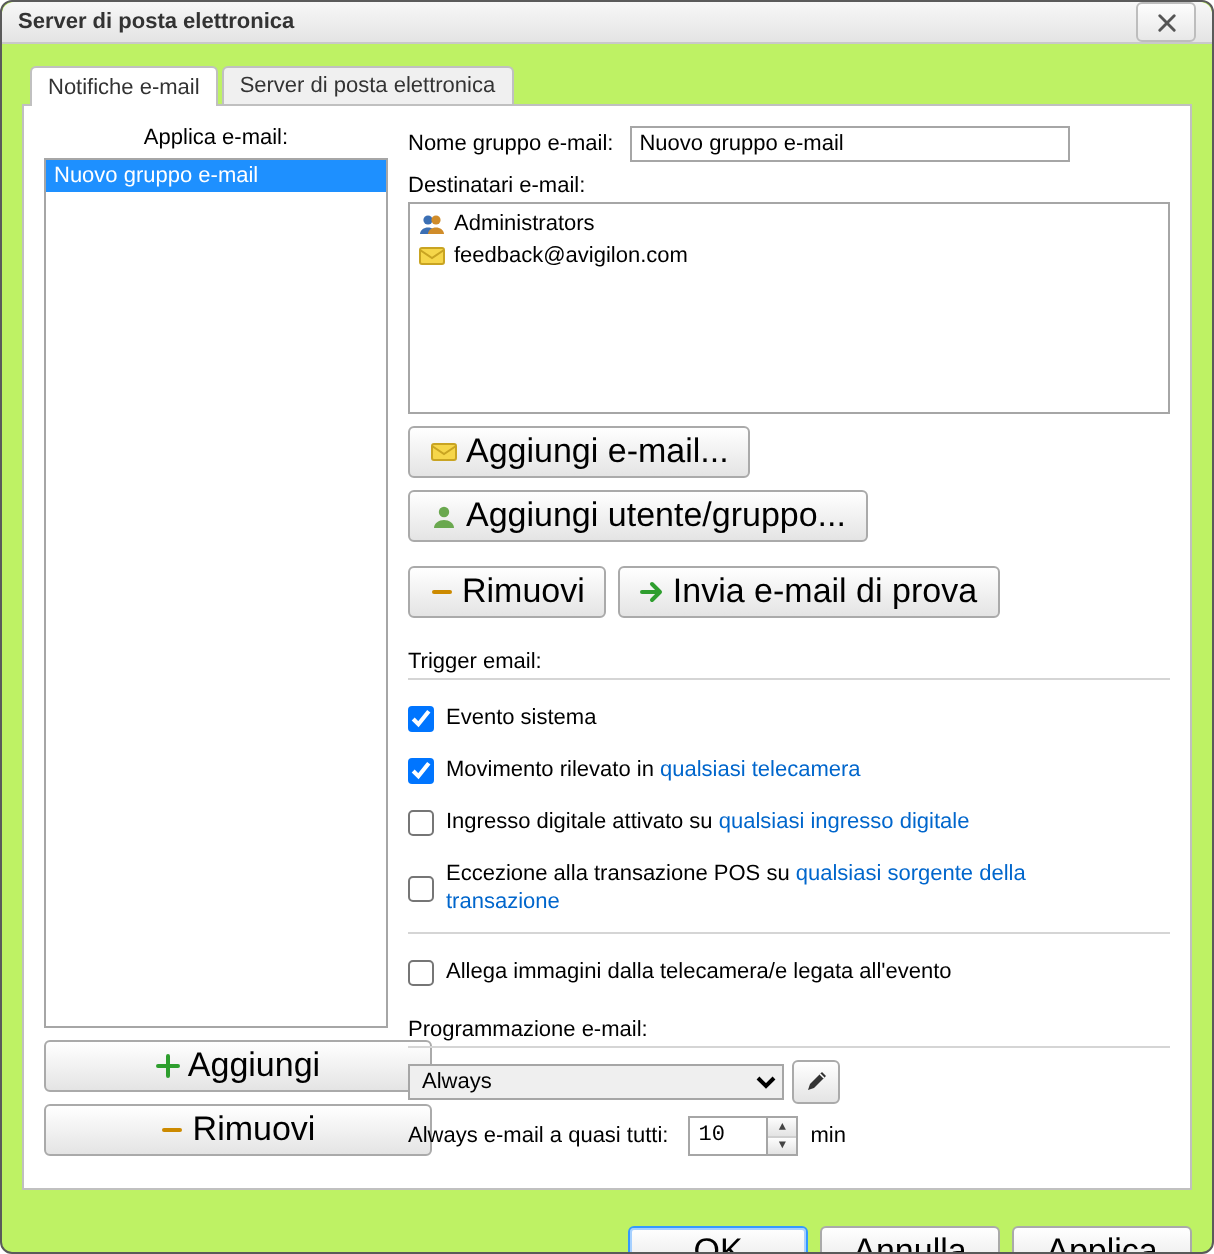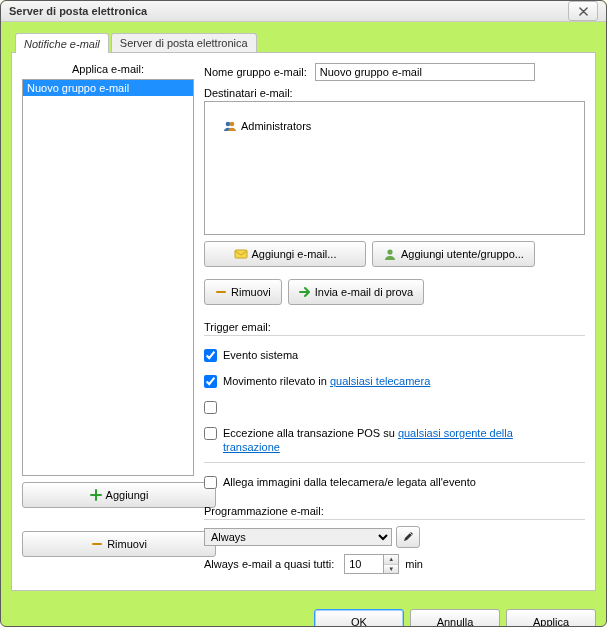--- a/index.html
+++ b/index.html
@@ -73,21 +73,20 @@
     border-top-right-radius: 3px;
     margin-right: 2px;
     color: #333;
     cursor: default;
   }
   .tab.active {
     background: #fff;
     position: relative;
     top: 1px;
     padding-top: 4px;
-    font-style: italic;
   }
   .tabpanel {
     flex: 1;
     border: 1px solid #c0c0c0;
     background: #fff;
     display: flex;
     padding: 10px;
     box-sizing: border-box;
   }
   
@@ -120,25 +119,25 @@
     align-items: center;
     justify-content: center;
     gap: 4px;
     border: 1px solid #aaa;
     border-radius: 3px;
     background: linear-gradient(to bottom, #ffffff, #e4e4e4);
     padding: 2px 10px;
     min-height: 20px;
     cursor: default;
     color: #000;
-    font-size: 11px;
+    font-size: 17px;
     text-align: center;
   }
   .btn.wide { min-width: 140px; }
-  .leftcol .btn { width: 100%; margin-bottom: 23px; }
+  .leftcol .btn { width: 100%; margin-bottom: 6px; }
   .btn svg { flex-shrink: 0; }
   
   .rightcol {
     flex: 1;
     display: flex;
     flex-direction: column;
     min-width: 0;
   }
   .row { display: flex; align-items: center; margin-bottom: 6px; flex-wrap: wrap; }
   .row.label-only { margin-bottom: 2px; }
@@ -148,36 +147,36 @@
     font-family: inherit;
     font-size: 11px;
     box-sizing: border-box;
   }
   .group-name-input { flex: 1; max-width: 220px; margin-left: 8px; }
   .recipients {
     border: 1px solid #a6a6a6;
     background: #fff;
     height: 100px;
     overflow: auto;
-    padding: 16px;
+    padding: 2px;
   }
   .recipients .r-item {
     display: flex;
     align-items: center;
     gap: 4px;
     padding: 0 2px;
     line-height: 16px;
   }
   .btnrow { display: flex; gap: 6px; margin: 6px 0; flex-wrap: wrap; }
   .section-label { margin-top: 10px; }
   .hr { border: none; border-top: 1px solid #d5d5d5; margin: 2px 0 6px 0; }
-  .chk-row { display: flex; align-items: flex-start; margin: 6px 0; gap: 6px; }
+  .chk-row { display: flex; align-items: center; margin: 6px 0; gap: 6px; }
   .chk-row input { margin: 1px 0 0 0; }
   .chk-row label, .chk-row span { line-height: 14px; }
-  a.link { color: #0066cc; text-decoration: underline; cursor: default; }
+  a.link { color: #0066cc; cursor: default; }
   select {
     border: 1px solid #a6a6a6;
     font-family: inherit;
     font-size: 11px;
     padding: 1px 2px;
     box-sizing: border-box;
   }
   .pencil-btn {
     width: 22px;
     height: 20px;
@@ -289,20 +288,27 @@
         <div class="recipients">
           <div class="r-item">
             <svg width="14" height="14" viewBox="0 0 14 14">
                 <circle cx="5" cy="5" r="2.3" fill="#3b6fb4"></circle>
                 <circle cx="9" cy="5" r="2.3" fill="#d08c2a"></circle>
                 <path d="M1 12c0-2 2-3.3 4-3.3s4 1.3 4 3.3" fill="#3b6fb4"></path>
                 <path d="M5 12c0-2 2-3.3 4-3.3s4 1.3 4 3.3" fill="#d08c2a"></path>
               </svg>
             <span>Administrators</span>
           </div>
+          <div class="r-item">
+            <svg width="14" height="14" viewBox="0 0 14 14">
+                <rect x="1" y="3" width="12" height="8" rx="1" fill="#f6d64a" stroke="#c9a422"></rect>
+                <path d="M1 4l6 4 6-4" fill="none" stroke="#c9a422"></path>
+              </svg>
+            <span>feedback@avigilon.com</span>
+          </div>
         </div>
 
         <div class="btnrow">
           <div class="btn wide">
             <svg width="14" height="14" viewBox="0 0 14 14">
                 <rect x="1" y="3" width="12" height="8" rx="1" fill="#f6d64a" stroke="#c9a422"></rect>
                 <path d="M1 4l6 4 6-4" fill="none" stroke="#c9a422"></path>
               </svg>
             <span>Aggiungi e-mail...</span>
           </div>
@@ -339,20 +345,23 @@
 
         <div class="chk-row">
           <input type="checkbox" checked="" style="">
           <span>
             <span>Movimento rilevato in </span><a class="link">qualsiasi telecamera</a>
           </span>
         </div>
 
         <div class="chk-row">
           <input type="checkbox" style="">
+          <span>
+            <span>Ingresso digitale attivato su </span><a class="link">qualsiasi ingresso digitale</a>
+          </span>
         </div>
 
         <div class="chk-row">
           <input type="checkbox" style="">
           <span style="max-width:320px;">
             <span>Eccezione alla transazione POS su </span><a class="link">qualsiasi sorgente della transazione</a>
           </span>
         </div>
 
         <hr class="hr">
@@ -370,21 +379,21 @@
           <div class="pencil-btn">
             <svg width="12" height="12" viewBox="0 0 12 12">
                 <path d="M2 10l1-3 6-6 2 2-6 6-3 1z" fill="#333"></path>
                 <path d="M8 2l2 2" stroke="#fff" stroke-width="0.8"></path>
               </svg>
           </div>
         </div>
 
         <div class="row">
           <span>Always e-mail a quasi tutti:</span>
-          <div class="spinner" style="margin:0 6px 0 10px;">
+          <div class="spinner" style="margin:0 6px 0 10px;font-family:Liberation Mono, monospace;">
             <input value="10" style="">
             <div class="arrows">
               <div>▲</div>
               <div>▼</div>
             </div>
           </div>
           <span>min</span>
         </div>
       </div>
     </div>

